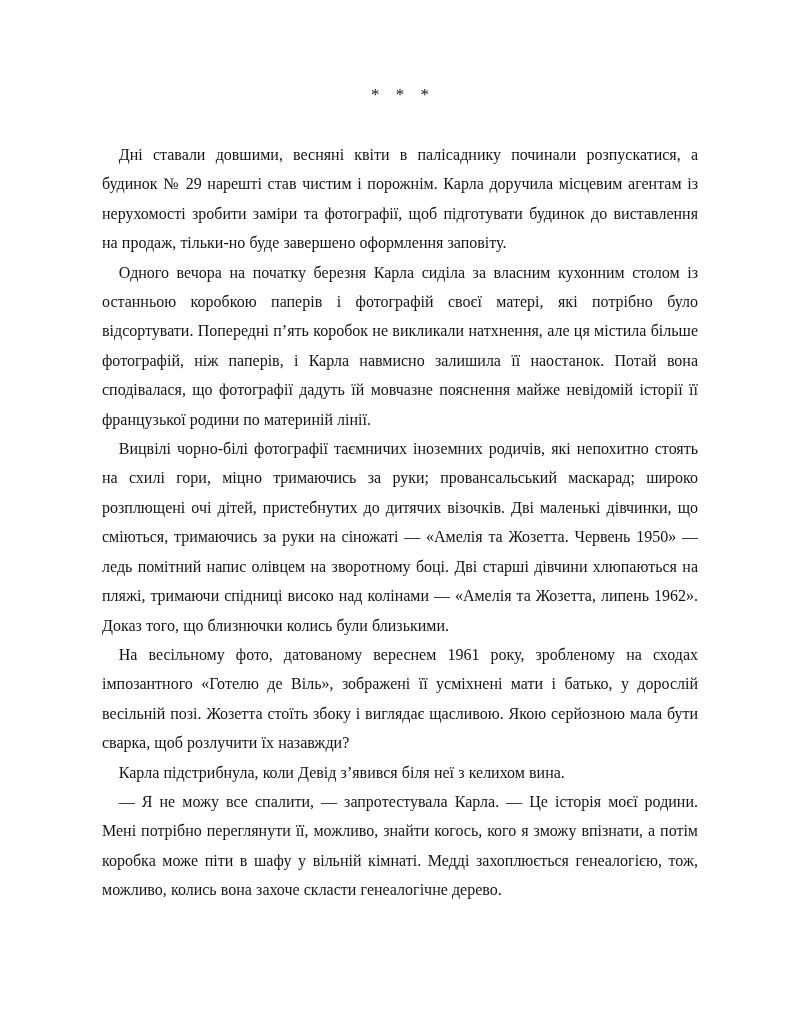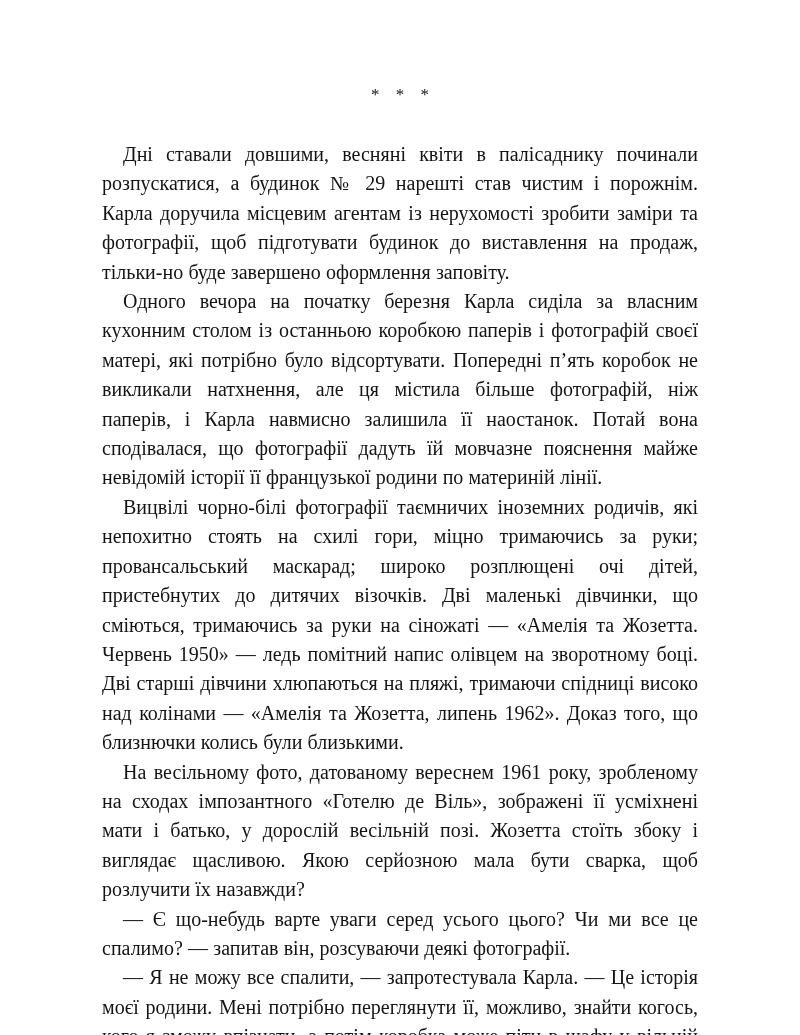--- a/index.html
+++ b/index.html
@@ -31,21 +31,21 @@
     font-size: 17px;
     letter-spacing: 6px;
     line-height: 1;
     height: 18px;
     margin: 0 0 36px 0;
     color: #141414;
     text-indent: 6px;
   }
   p.body-text {
     margin: 0;
-    font-size: 20px;
+    font-size: 16px;
     line-height: 29.4px;
     text-align: justify;
     text-justify: inter-word;
     text-indent: 1.05em;
     hyphens: none;
     -webkit-hyphens: none;
     word-spacing: 0.01em;
   }
   p.body-text.dialogue {
     text-indent: 1.05em;
@@ -64,19 +64,19 @@
     <div class="scene-break">* * *</div>
 
     <p class="body-text">Дні ставали довшими, весняні квіти в палісаднику починали розпускатися, а будинок № 29 нарешті став чистим і порожнім. Карла доручила місцевим агентам із нерухомості зробити заміри та фотографії, щоб підготувати будинок до виставлення на продаж, тільки-но буде завершено оформлення заповіту.</p>
 
     <p class="body-text">Одного вечора на початку березня Карла сиділа за власним кухонним столом із останньою коробкою паперів і фотографій своєї матері, які потрібно було відсортувати. Попередні п’ять коробок не викликали натхнення, але ця містила більше фотографій, ніж паперів, і Карла навмисно залишила її наостанок. Потай вона сподівалася, що фотографії дадуть їй мовчазне пояснення майже невідомій історії її французької родини по материній лінії.</p>
 
     <p class="body-text">Вицвілі чорно-білі фотографії таємничих іноземних родичів, які непохитно стоять на схилі гори, міцно тримаючись за руки; провансальський маскарад; широко розплющені очі дітей, пристебнутих до дитячих візочків. Дві маленькі дівчинки, що сміються, тримаючись за руки на сіножаті — «Амелія та Жозетта. Червень 1950» — ледь помітний напис олівцем на зворотному боці. Дві старші дівчини хлюпаються на пляжі, тримаючи спідниці високо над колінами — «Амелія та Жозетта, липень 1962». Доказ того, що близнючки колись були близькими.</p>
 
     <p class="body-text">На весільному фото, датованому вереснем 1961 року, зробленому на сходах імпозантного «Готелю де Віль», зображені її усміхнені мати і батько, у дорослій весільній позі. Жозетта стоїть збоку і виглядає щасливою. Якою серйозною мала бути сварка, щоб розлучити їх назавжди?</p>
 
+    <p class="body-text">Карла підстрибнула, коли Девід з’явився біля неї з келихом вина.</p>
 
-    <p class="body-text dialogue">— Є що-небудь варте уваги серед усього цього? Чи ми все це спалимо? — запитав він, розсуваючи деякі фотографії.</p>
 
     <p class="body-text dialogue">— Я не можу все спалити, — запротестувала Карла. — Це історія моєї родини. Мені потрібно переглянути її, можливо, знайти когось, кого я зможу впізнати, а потім коробка може піти в шафу у вільній кімнаті. Медді захоплюється генеалогією, тож, можливо, колись вона захоче скласти генеалогічне дерево.</p>
 
   </div>
 </div>
 
 </body></html>

